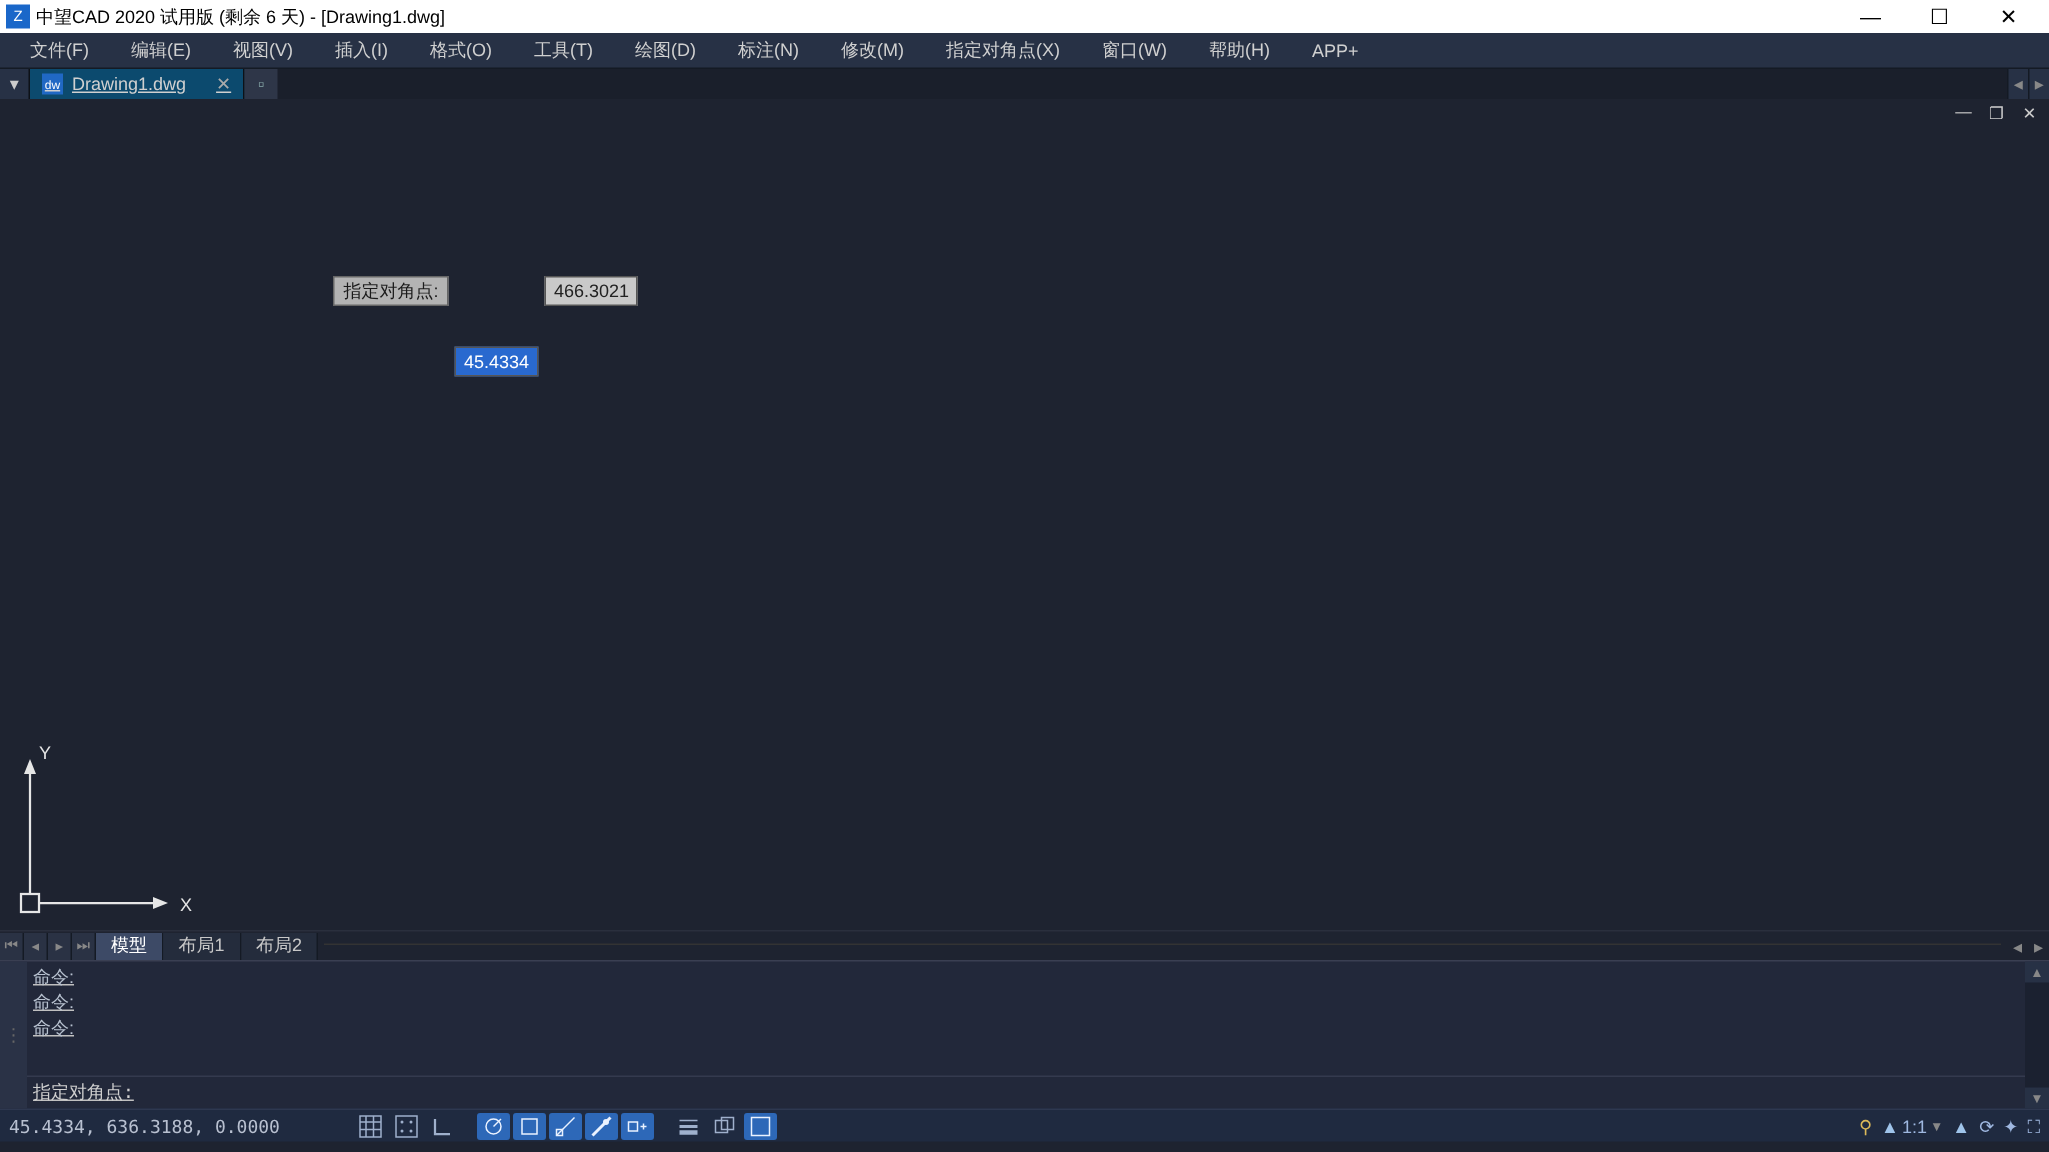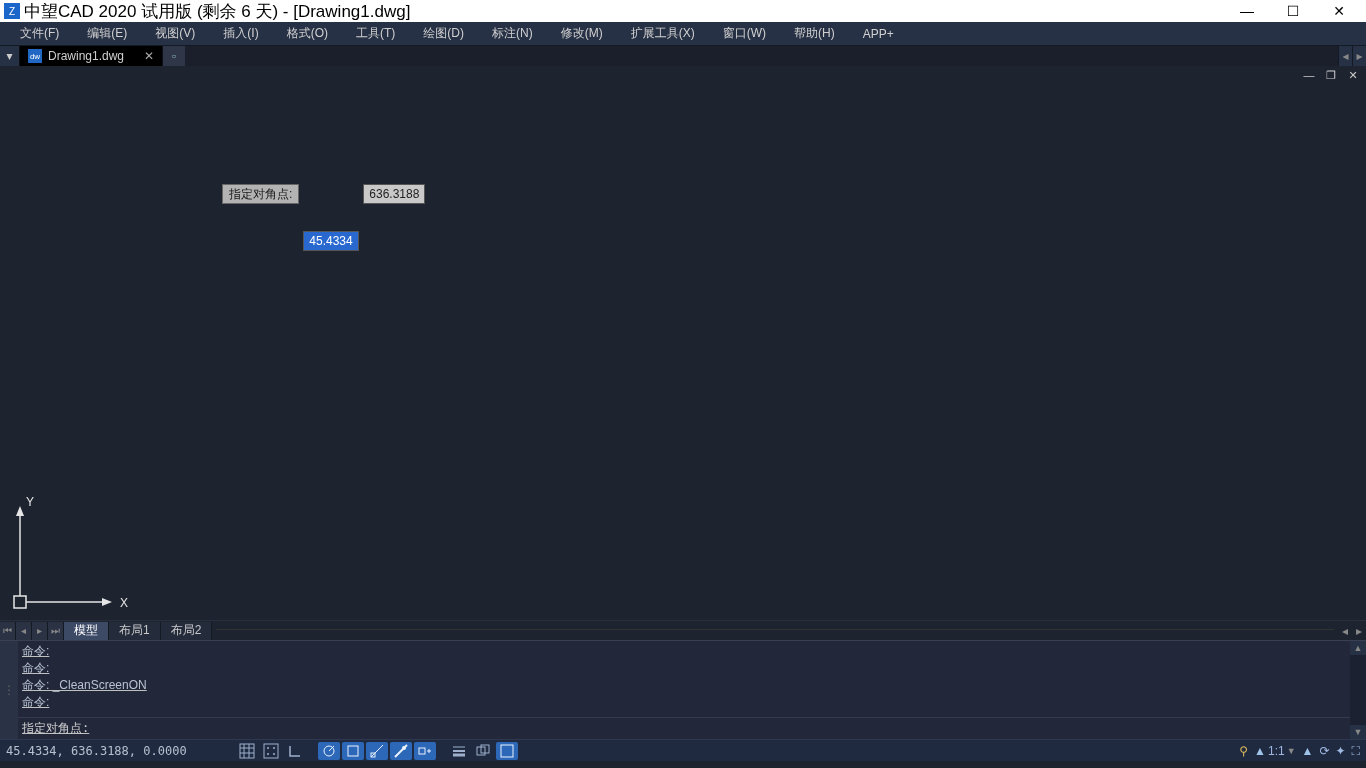--- a/index.html
+++ b/index.html
@@ -1,32 +1,32 @@
 <!DOCTYPE html>
 <html><head>
 <meta charset="utf-8">
 <style>
 * { margin: 0; padding: 0; box-sizing: border-box; font-family: "Microsoft YaHei", Arial, sans-serif; font-size: 12px; }
 body { width: 1366px; height: 768px; background: #1e2330; overflow: hidden; color: #c0c0c0; }
 
 
 .titlebar { height: 22px; background: #ffffff; display: flex; align-items: center; padding: 0 4px; color: #000; }
 .titlebar .app-icon { width: 16px; height: 16px; background: #1a67c9; margin-right: 4px; display:inline-flex; align-items:center; justify-content:center; color:#fff; font-size:10px; }
-.titlebar .title-text { flex: 1; font-size: 17px; }
+.titlebar .title-text { flex: 1; font-size: 12px; }
 .titlebar .win-btns { display: flex; }
 .titlebar .win-btn { width: 46px; height: 22px; display: flex; align-items: center; justify-content: center; font-size: 14px; cursor: pointer; }
 
 
 .menubar { height: 24px; background: #273145; display: flex; align-items: center; padding: 0 6px; border-bottom: 1px solid #141a24; }
 .menu-item { padding: 0 14px; height: 16px; display: flex; align-items: center; color: #d0d0d0; cursor: pointer; }
 
 
 .doctabs { height: 20px; background: #1a1f2b; display: flex; align-items: center; }
 .doctabs .drop { width: 20px; height: 20px; background:#273145; color:#ccc; display:flex;align-items:center;justify-content:center; border-right:1px solid #0d1117; cursor:pointer;}
-.doctab { display: flex; align-items: center; height: 20px; background: #000000; padding: 0 8px; color:#d0d0d0; font-family:"SimSun",monospace; border-right:1px solid #0d1117;}
+.doctab { display: flex; align-items: center; height: 20px; background: #0c4a6e; padding: 0 8px; color:#d0d0d0; font-family:"SimSun",monospace; border-right:1px solid #0d1117;text-decoration:underline;}
 .doctab .dwg-icon { width:14px; height:14px; background:#2068c4; margin-right:6px; display:inline-flex; align-items:center; justify-content:center; font-size:8px;color:#fff; }
 .doctab .close-x { margin-left: 20px; color:#aaa; cursor:pointer; }
 .doctab-new { width:22px; height:20px; background:#2e3648; display:flex; align-items:center; justify-content:center; color:#8aa; cursor:pointer;}
 .doctabs-nav { margin-left:auto; display:flex; }
 .doctabs-nav .navbtn { width:14px; height:20px; background:#273145; display:flex; align-items:center; justify-content:center; color:#888; cursor:pointer; border-left:1px solid #141a24;}
 
 
 .mdi-row { height: 18px; background: #1e2330; display:flex; justify-content:flex-end; align-items:center; padding-right:6px; gap:8px;}
 .mdi-row .mdi-btn { width:14px; height:14px; display:flex; align-items:center; justify-content:center; color:#ccc; cursor:pointer; font-size:11px;}
 
@@ -86,21 +86,21 @@
 <div class="menubar" id="menubar">
     <div class="menu-item">文件(F)</div>
     <div class="menu-item">编辑(E)</div>
     <div class="menu-item">视图(V)</div>
     <div class="menu-item">插入(I)</div>
     <div class="menu-item">格式(O)</div>
     <div class="menu-item">工具(T)</div>
     <div class="menu-item">绘图(D)</div>
     <div class="menu-item">标注(N)</div>
     <div class="menu-item">修改(M)</div>
-    <div class="menu-item">扩展工具(X)</div>
+    <div class="menu-item">指定对角点(X)</div>
     <div class="menu-item">窗口(W)</div>
     <div class="menu-item">帮助(H)</div>
     <div class="menu-item">APP+</div>
   </div>
 
 <div class="doctabs">
   <div class="drop">▾</div>
   <div class="doctab">
     <span class="dwg-icon">dw</span>
     <span>Drawing1.dwg</span>
@@ -116,21 +116,21 @@
 <div class="mdi-row">
   <div class="mdi-btn">—</div>
   <div class="mdi-btn">❐</div>
   <div class="mdi-btn">✕</div>
 </div>
 
 <div class="canvas">
   <div class="input-widget">
     <div class="lbl">指定对角点:</div>
     <div class="val sel">45.4334</div>
-    <div class="val">636.3188</div>
+    <div class="val">466.3021</div>
   </div>
   <div class="ucs">
     <svg width="120" height="120">
       <rect x="6" y="102" width="12" height="12" fill="none" stroke="#e6e6e6" stroke-width="1.5"></rect>
       <line x1="18" y1="108" x2="94" y2="108" stroke="#e6e6e6" stroke-width="1.5"></line>
       <polygon points="94,104 94,112 104,108" fill="#e6e6e6"></polygon>
       <text x="112" y="113" fill="#e6e6e6" font-size="14">X</text>
       <line x1="12" y1="102" x2="12" y2="22" stroke="#e6e6e6" stroke-width="1.5"></line>
       <polygon points="8,22 16,22 12,12" fill="#e6e6e6"></polygon>
       <text x="18" y="12" fill="#e6e6e6" font-size="14">Y</text>
@@ -154,21 +154,20 @@
   <div class="lt-scroll">◂</div>
   <div class="lt-scroll">▸</div>
 </div>
 
 <div class="cmd-panel">
   <div class="cmd-grip">⋮</div>
   <div class="cmd-body">
     <div class="cmd-history" id="cmdhist">
         <div>命令:</div>
         <div>命令:</div>
-        <div>命令: _CleanScreenON</div>
         <div>命令:</div>
       </div>
     <div class="cmd-input-row">
       <span style="font-family:SimSun,monospace;color:#d0d0d0;">指定对角点: </span>
       <input class="cmd-input" type="text" value="" style="">
     </div>
   </div>
   <div class="cmd-scroll">
     <div class="arr">▲</div>
     <div class="track"></div>

